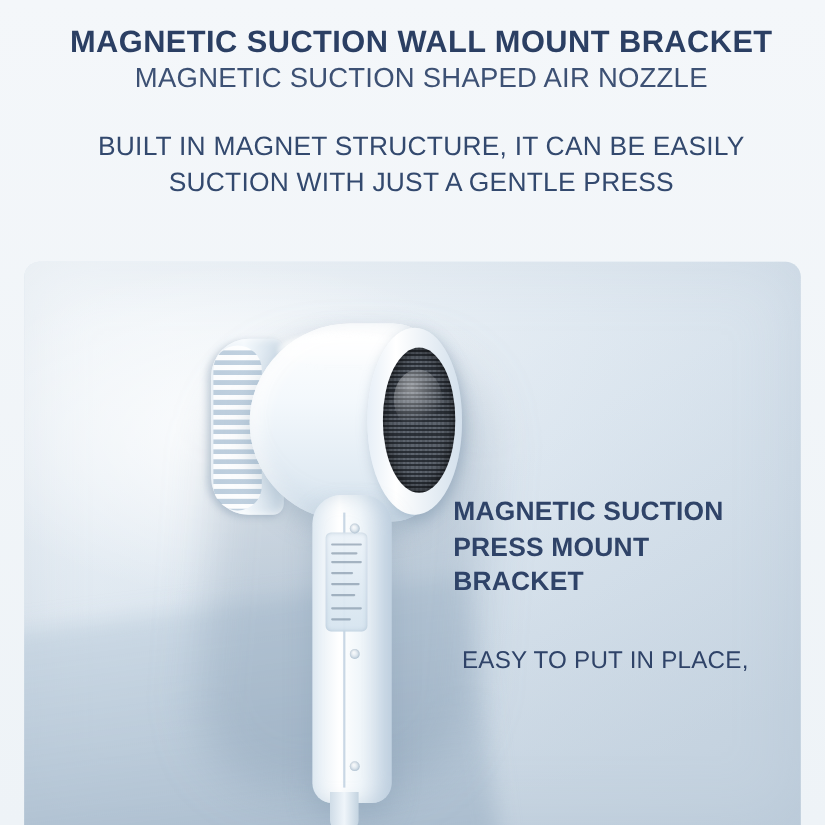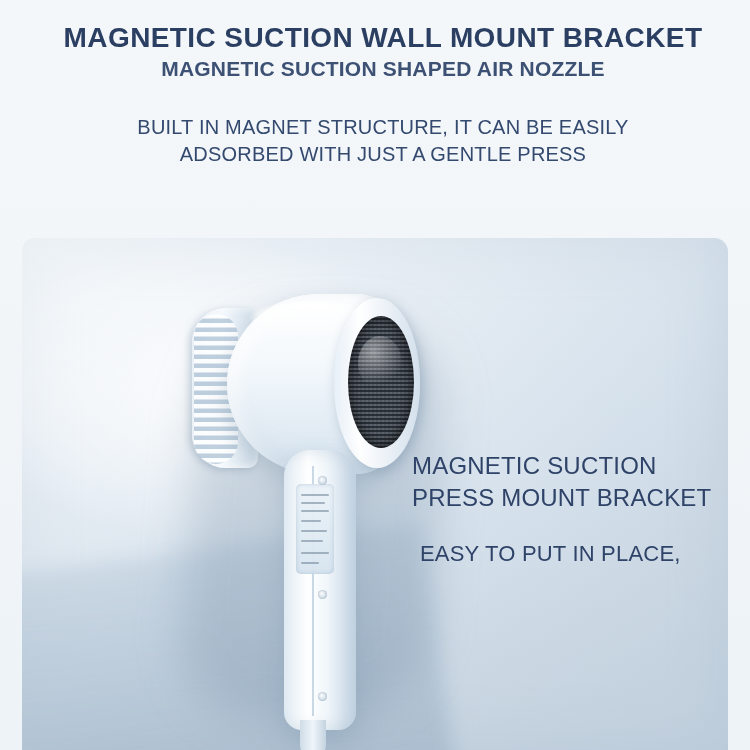--- a/index.html
+++ b/index.html
@@ -34,30 +34,30 @@
   }
   .title-main {
     font-size: 28px;
     font-weight: bold;
     letter-spacing: 0.4px;
     color: #2b3f63;
     line-height: 1.12;
     margin: 0 0 4px 0;
   }
   .title-sub {
-    font-size: 21px;
-    font-weight: bold;
+    font-size: 25px;
+    font-weight: normal;
     letter-spacing: 0.2px;
     color: #3d5174;
     line-height: 1.15;
     margin: 0;
   }
   .tagline {
     margin-top: 32px;
-    font-size: 20px;
+    font-size: 24px;
     color: #33496e;
     line-height: 1.35;
     letter-spacing: 0.2px;
   }
   .tagline .line2 {
     display: block;
   }
 
   
   .photo {
@@ -252,40 +252,41 @@
     position: absolute;
     left: 390px;
     top: 212px;
     width: 300px;
     color: #2f4368;
   }
   .caption-title {
     font-size: 24px;
     line-height: 1.32;
     letter-spacing: 0.2px;
+    font-weight: bold;
   }
   .caption-sub {
-    margin-top: 26px;
+    margin-top: 40px;
     font-size: 22px;
     line-height: 1.4;
     letter-spacing: 0.2px;
     padding-left: 8px;
   }
 </style>
 </head>
 <body>
 
 <div class="page">
 
   <div class="header">
     <h1 class="title-main">MAGNETIC SUCTION WALL MOUNT BRACKET</h1>
     <h2 class="title-sub">MAGNETIC SUCTION SHAPED AIR NOZZLE</h2>
     <div class="tagline">
       <span class="line1">BUILT IN MAGNET STRUCTURE, IT CAN BE EASILY</span>
-      <span class="line2">ADSORBED WITH JUST A GENTLE PRESS</span>
+      <span class="line2">SUCTION WITH JUST A GENTLE PRESS</span>
     </div>
   </div>
 
   <div class="photo">
     <div class="wall-shade"></div>
     <div class="wall-corner"></div>
 
     <div class="dryer">
       <div class="dryer-shadow"></div>
       <div class="bracket"></div>

